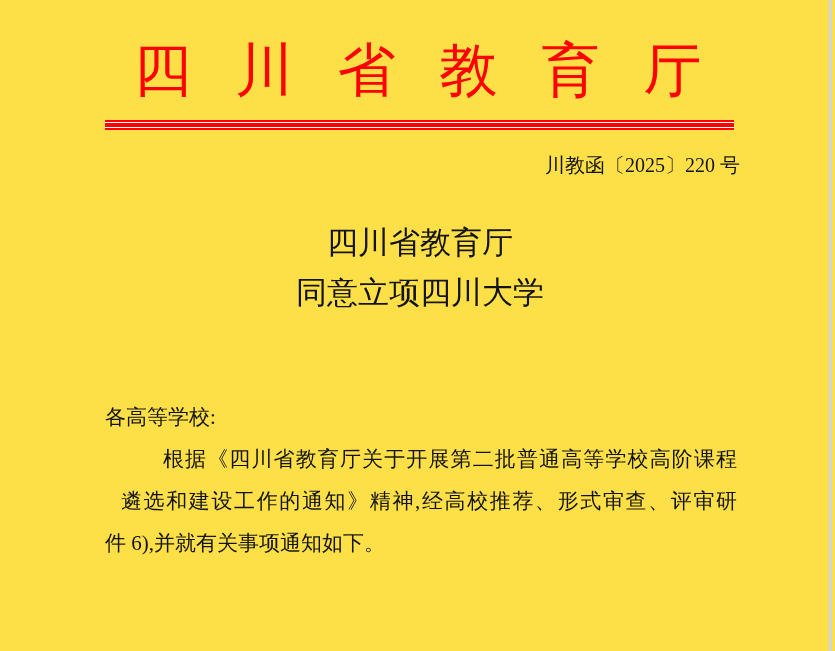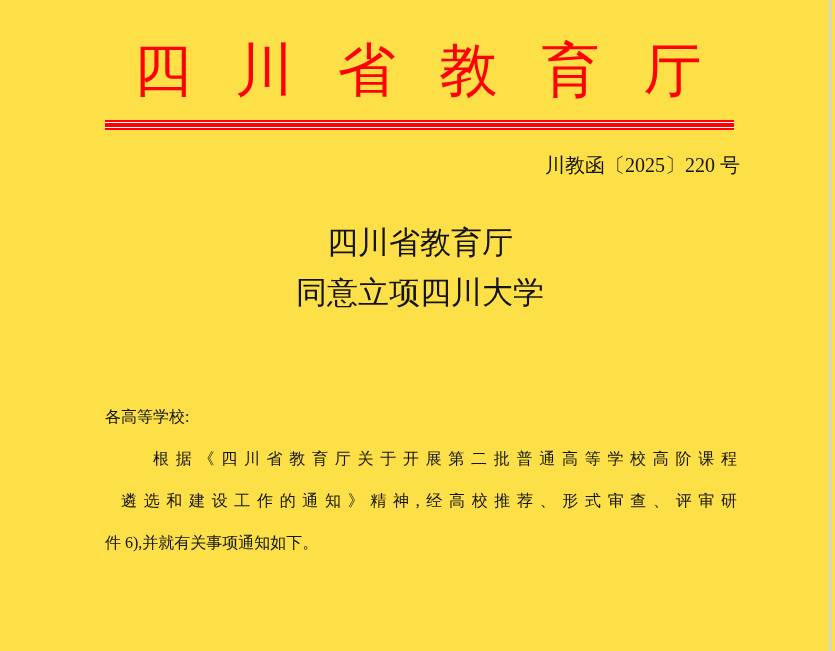--- a/index.html
+++ b/index.html
@@ -67,21 +67,21 @@
     font-size: 31px;
     line-height: 50px;
   }
   .title-line { white-space: nowrap; }
   
   .body-block {
     position: absolute;
     top: 396px;
     left: 105px;
     width: 632px;
-    font-size: 16px;
+    font-size: 21px;
     line-height: 42px;
   }
   .body-line {
     height: 42px;
     text-align: left;
     white-space: nowrap;
   }
   .body-line.just {
     white-space: normal;
     text-align: justify;

